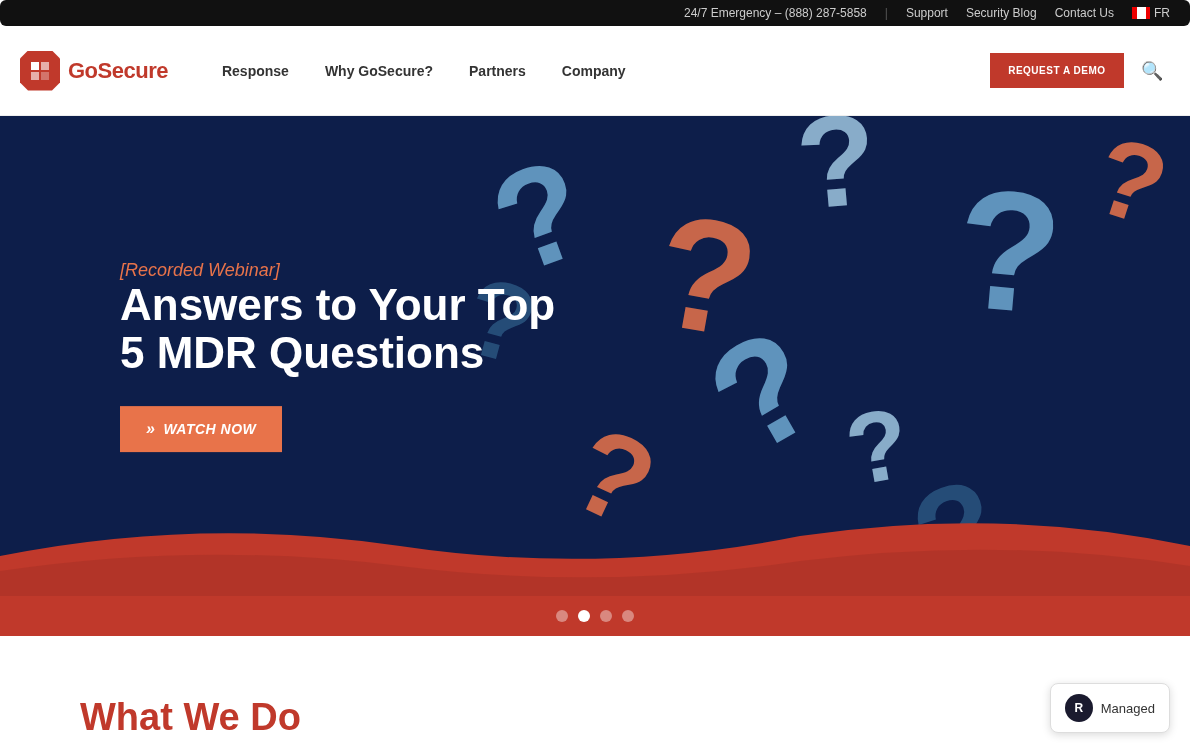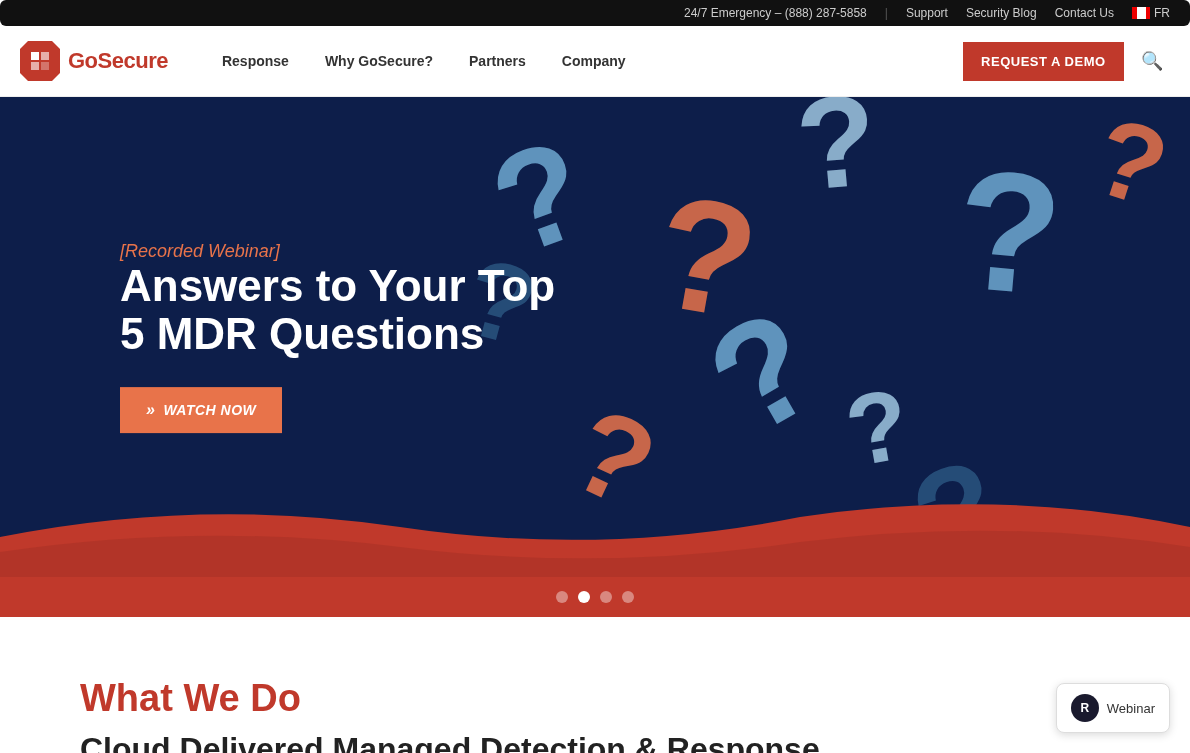--- a/index.html
+++ b/index.html
@@ -37,21 +37,21 @@
       position: relative;
       vertical-align: middle;
     }
 
     
     .main-nav {
       background: #fff;
       display: flex;
       align-items: center;
       padding: 0 20px;
-      height: 71px;
+      height: 90px;
       border-bottom: 1px solid #eee;
       box-shadow: 0 1px 4px rgba(0,0,0,0.08);
     }
     .logo-area {
       display: flex;
       align-items: center;
       margin-right: 40px;
     }
     .logo-box {
       width: 40px;
@@ -88,21 +88,21 @@
     }
 
     .nav-right {
       display: flex;
       align-items: center;
       gap: 12px;
     }
     .btn-demo {
       background: #c0392b;
       color: #fff;
-      font-size: 13px;
+      font-size: 10px;
       font-weight: 700;
       padding: 12px 18px;
       border: none;
       cursor: pointer;
       text-transform: uppercase;
       letter-spacing: 0.5px;
     }
     .search-icon-btn {
       background: none;
       border: none;
@@ -344,14 +344,14 @@
 
 <section class="what-we-do">
   <h2 class="section-title">What We Do</h2>
   <h3 class="section-subtitle">Cloud Delivered Managed Detection &amp; Response</h3>
 </section>
 
 <div class="revain-widget">
   <div class="revain-logo">
     <span>R</span>
   </div>
-  <span>Webinar</span>
+  <span>Managed</span>
 </div>
 
 </body></html>

